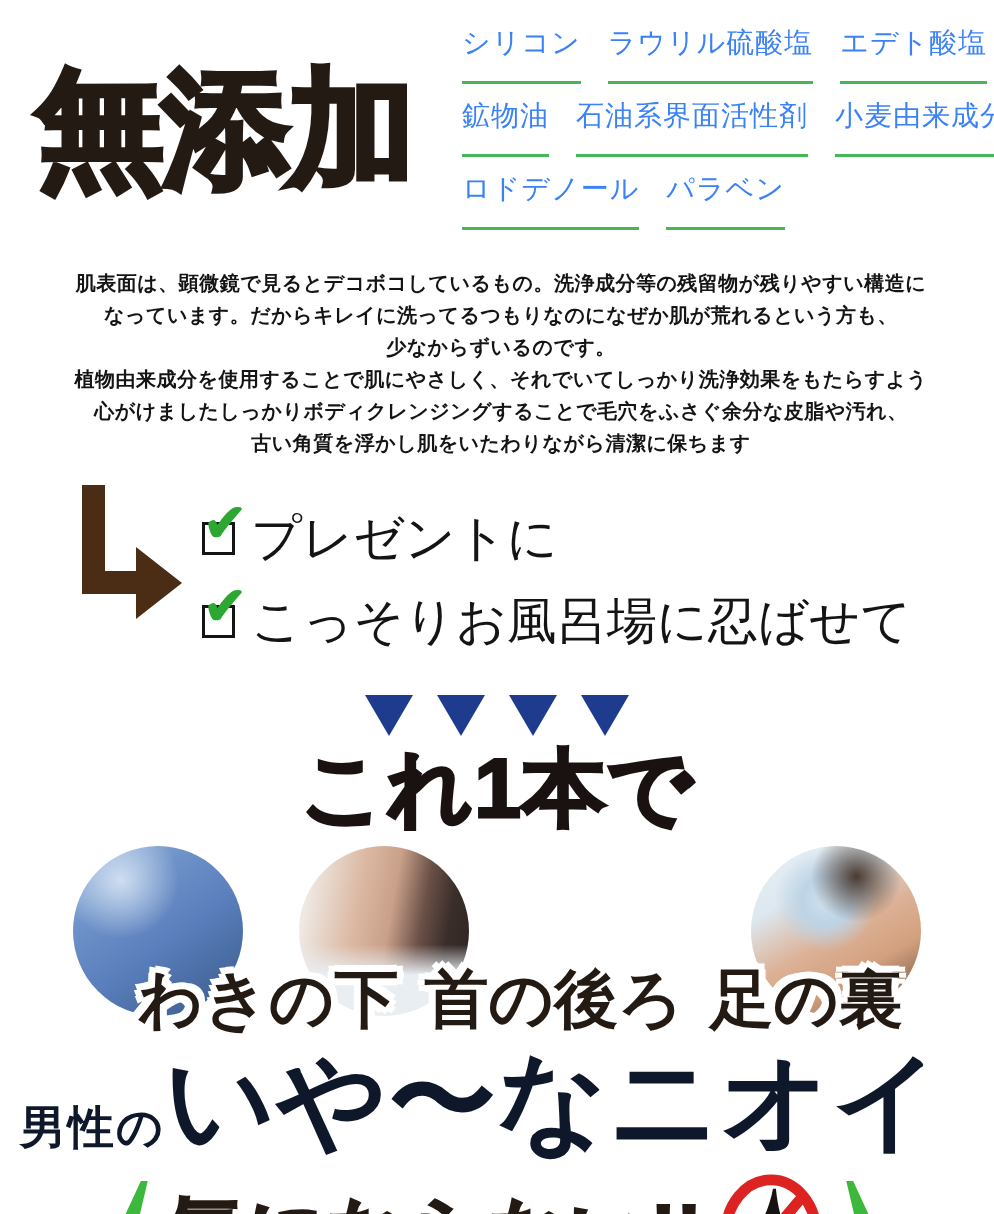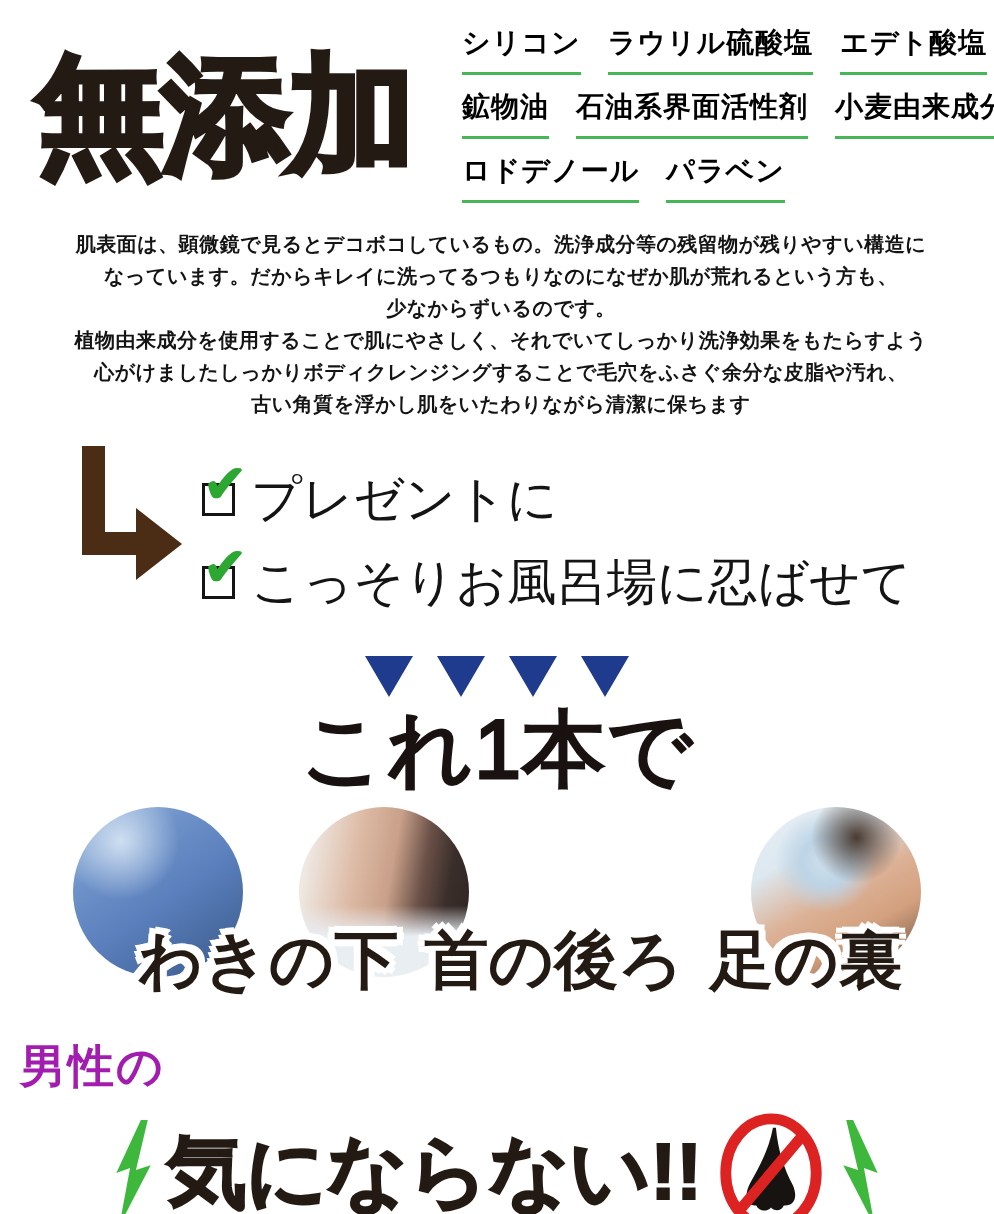--- a/index.html
+++ b/index.html
@@ -13,26 +13,26 @@
   
   .header { display:flex; align-items:center; padding:14px 26px 0 36px; }
   .mutenka {
     flex:0 0 426px;
     font-size:128px; font-weight:900; line-height:1.0; letter-spacing:-2px;
     color:#241a14; -webkit-text-stroke:5px #241a14; white-space:nowrap;
   }
   .additives { padding-top:10px; }
   .additive-row { display:flex; gap:27px; margin-bottom:13px; }
   .additive {
-    font-size:28px; font-weight:bold; color:#000000; letter-spacing:1px;
-    border-bottom:3px solid #45b757; padding-bottom:10px; white-space:nowrap;
-  }
-
-  
-  .intro { margin-top:12px; text-align:center; font-weight:bold; color:#141414;padding-left:8px; }
+    font-size:28px; font-weight:normal; color:#3b82f6; letter-spacing:1px;
+    border-bottom:3px solid #45b757; padding-bottom:19px; white-space:nowrap;
+  }
+
+  
+  .intro { margin-top:24px; text-align:center; font-weight:bold; color:#141414;padding-left:8px; }
   .intro .line { font-size:20px; line-height:32px; letter-spacing:0.5px; }
 
   
   .callout { position:relative; margin-top:24px; height:196px; }
   .corner-arrow { position:absolute; left:62px; top:2px; }
   .check-items { position:absolute; left:202px; top:22px; }
   .check-item { display:flex; align-items:center; gap:16px; margin-bottom:16px; }
   .checkbox { position:relative; width:33px; height:33px; border:3px solid #141414; background:#fff; flex:0 0 auto; }
   .checkmark {
     position:absolute; left:-3px; top:-30px; font-size:54px; line-height:1;
@@ -44,21 +44,21 @@
   .triangles { display:flex; justify-content:center; gap:24px; margin-top:16px; }
   .triangle {
     width:0; height:0;
     border-left:24px solid transparent; border-right:24px solid transparent;
     border-top:41px solid #1f3b8e;
   }
 
   
   .lead-title {
     margin-top:8px; text-align:center;
-    font-size:84px; font-weight:400; line-height:1.05; color:#191210;
+    font-size:84px; font-weight:700; line-height:1.05; color:#191210;
     -webkit-text-stroke:3px #191210; letter-spacing:1px;
   }
 
   
   .photos { display:flex; justify-content:center; gap:56px; margin-top:14px; }
   .photo { width:170px; height:170px; border-radius:50%; flex:0 0 auto; }
   .photo-armpit {
     background:
       radial-gradient(circle at 28% 20%, #cfdff1 0%, rgba(207,223,241,0) 32%),
       linear-gradient(145deg, #9db9dd 0%, #6d91c8 30%, #5a7fbc 55%, #47699f 80%, #3c5a8b 100%);
@@ -87,21 +87,21 @@
     display:flex; justify-content:center; align-items:flex-end; gap:26px;
     font-size:64px; font-weight:900; color:#241a14; white-space:nowrap;padding-left:47px;
   }
   .spot-labels .label {
     text-shadow:
       -6px -6px 0 #fff, 6px -6px 0 #fff, -6px 6px 0 #fff, 6px 6px 0 #fff,
       -7px 0 0 #fff, 7px 0 0 #fff, 0 -7px 0 #fff, 0 7px 0 #fff;
   }
 
   
-  .tagline { display:flex; align-items:flex-end; padding-left:20px; margin-top:2px; color:#a21caf; }
+  .tagline { display:flex; align-items:flex-end; padding-left:20px; margin-top:2px; color:#0f172a; }
   .tagline-prefix { font-size:46px; font-weight:900; letter-spacing:2px; margin-top:30px; flex:0 0 auto; }
   .tagline-main {
     font-family:"Liberation Serif","DejaVu Serif",serif;
     font-size:108px; font-weight:bold; letter-spacing:1px; line-height:1.05; white-space:nowrap;
   }
 
   
   .bottom { display:flex; align-items:center; justify-content:center; gap:12px; margin-top:14px; }
   .bolt { flex:0 0 auto; }
   .bolt.right { transform:scaleX(-1); }
@@ -182,20 +182,21 @@
 </div>
 
 <div class="spot-labels">
   <span class="label">わきの下</span>
   <span class="label">首の後ろ</span>
   <span class="label">足の裏</span>
 </div>
 
 <div class="tagline">
   <span class="tagline-prefix">男性の</span>
+  <span class="tagline-main">いや〜なニオイ</span>
 </div>
 
 <div class="bottom">
   <svg class="bolt left" width="42" height="110" viewBox="0 0 42 112">
     <path d="M28,2 L3,56 L17,51 L6,110 L38,48 L23,53 L35,2 Z" fill="#3db83c"></path>
   </svg>
   <span class="no-smell-text">気にならない!!</span>
   <svg class="no-nose" width="112" height="122" viewBox="0 0 112 124">
     <ellipse cx="56" cy="62" rx="46" ry="55" fill="none" stroke="#dd2222" stroke-width="11"></ellipse>
     <path d="M58,16 C54,38 44,56 35,72 C28,85 31,96 41,95 C44,101 52,102 56,97 C59,101 67,101 69,95 C79,96 84,87 78,74 C69,57 63,38 61,16 Z" fill="#171310"></path>

